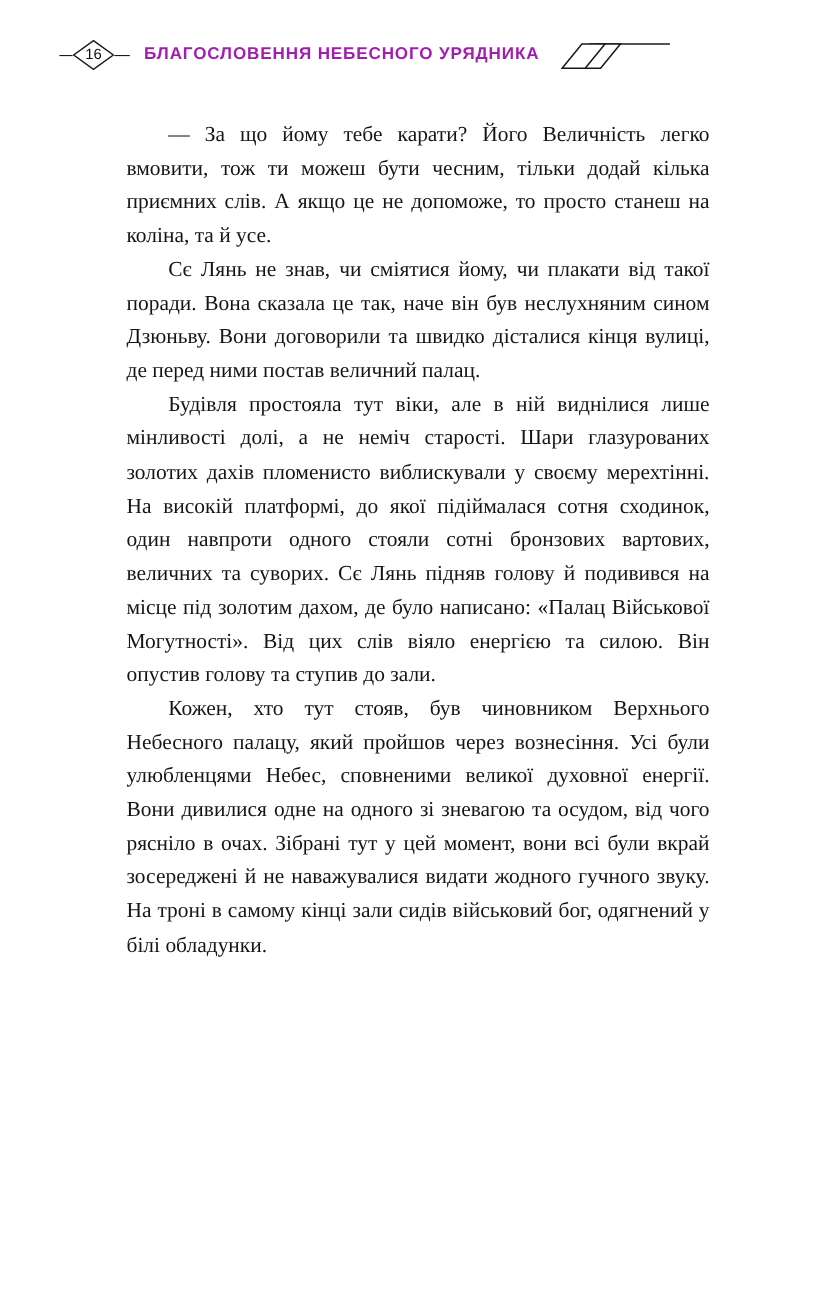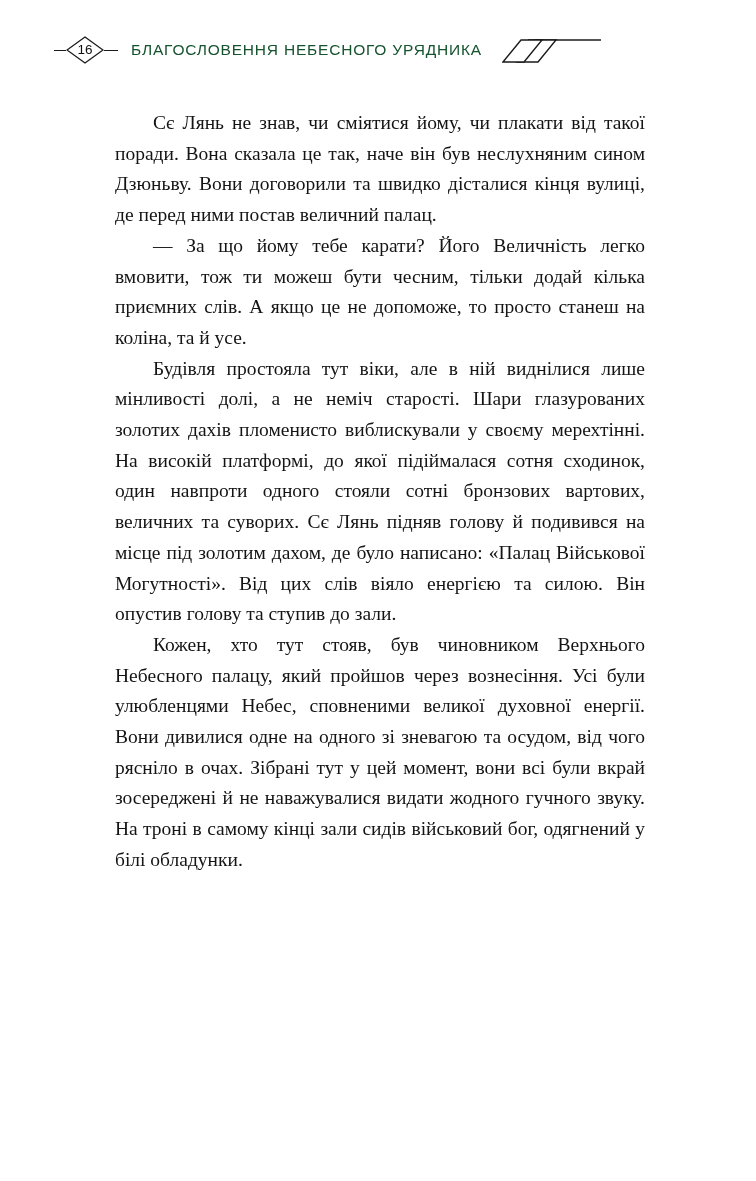--- a/index.html
+++ b/index.html
@@ -34,24 +34,24 @@
   .diamond-num {
     position: absolute; top: 50%; left: 50%;
     transform: translate(-50%, -53%);
     font-family: "Liberation Sans", sans-serif;
     font-size: 13.5px; color: #111;
   }
 
   .book-title {
     margin: 0 0 0 13px;
     font-family: "Liberation Sans", sans-serif;
-    font-weight: 400;
+    font-weight: 700;
     font-size: 15.5px;
     letter-spacing: 0.8px;
-    color: #14532d;
+    color: #a21caf;
     white-space: nowrap;
   }
 
   .ornament { margin-left: 20px; flex: 0 0 auto; }
 
   
   .body-text {
     position: absolute;
     top: 108px;
     left: 115px;
@@ -86,19 +86,19 @@
     <h1 class="book-title">БЛАГОСЛОВЕННЯ НЕБЕСНОГО УРЯДНИКА</h1>
 
     <svg class="ornament" width="100" height="26" viewBox="0 0 100 26">
       <line x1="26" y1="3" x2="99" y2="3" stroke="#1a1a1a" stroke-width="1.5"></line>
       <polygon points="15,25 33,3 54,3 36,25" fill="#ffffff" stroke="#1a1a1a" stroke-width="1.4"></polygon>
       <polygon points="1,25 19,3 40,3 22,25" fill="#ffffff" stroke="#1a1a1a" stroke-width="1.4"></polygon>
     </svg>
   </header>
 
   <main class="body-text">
+      <p>— За що йому тебе карати? Його Величність легко вмовити, тож ти можеш бути чесним, тільки додай кілька приємних слів. А якщо це не допоможе, то просто станеш на коліна, та й усе.</p>
       <p>Сє Лянь не знав, чи сміятися йому, чи плакати від такої поради. Вона сказала це так, наче він був неслухняним сином Дзюньву. Вони договорили та швидко дісталися кінця вулиці, де перед ними постав величний палац.</p>
-      <p>— За що йому тебе карати? Його Величність легко вмовити, тож ти можеш бути чесним, тільки додай кілька приємних слів. А якщо це не допоможе, то просто станеш на коліна, та й усе.</p>
       <p>Будівля простояла тут віки, але в ній виднілися лише мінливості долі, а не неміч старості. Шари глазурованих золотих дахів пломенисто виблискували у своєму мерехтінні. На високій платформі, до якої підіймалася сотня сходинок, один навпроти одного стояли сотні бронзових вартових, величних та суворих. Сє Лянь підняв голову й подивився на місце під золотим дахом, де було написано: «Палац Військової Могутності». Від цих слів віяло енергією та силою. Він опустив голову та ступив до зали.</p>
       <p>Кожен, хто тут стояв, був чиновником Верхнього Небесного палацу, який пройшов через вознесіння. Усі були улюбленцями Небес, сповненими великої духовної енергії. Вони дивилися одне на одного зі зневагою та осудом, від чого рясніло в очах. Зібрані тут у цей момент, вони всі були вкрай зосереджені й не наважувалися видати жодного гучного звуку. На троні в самому кінці зали сидів військовий бог, одягнений у білі обладунки.</p>
     </main>
 
 </div>
 
 </body></html>

